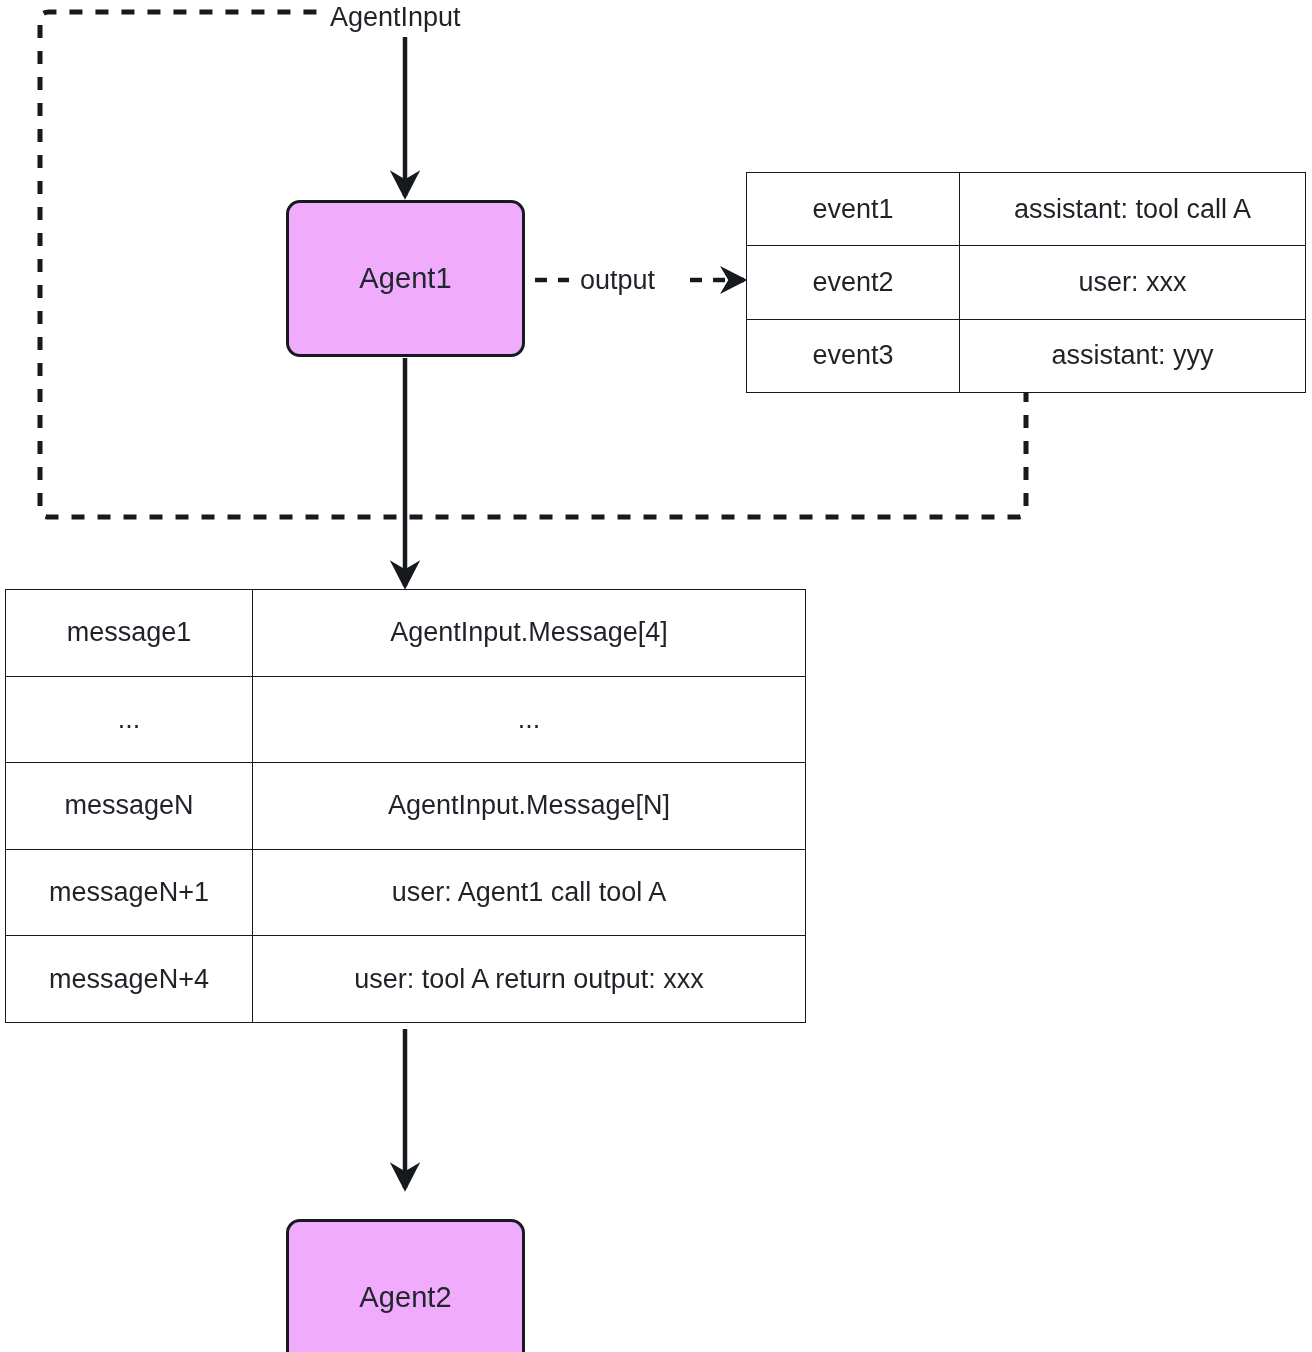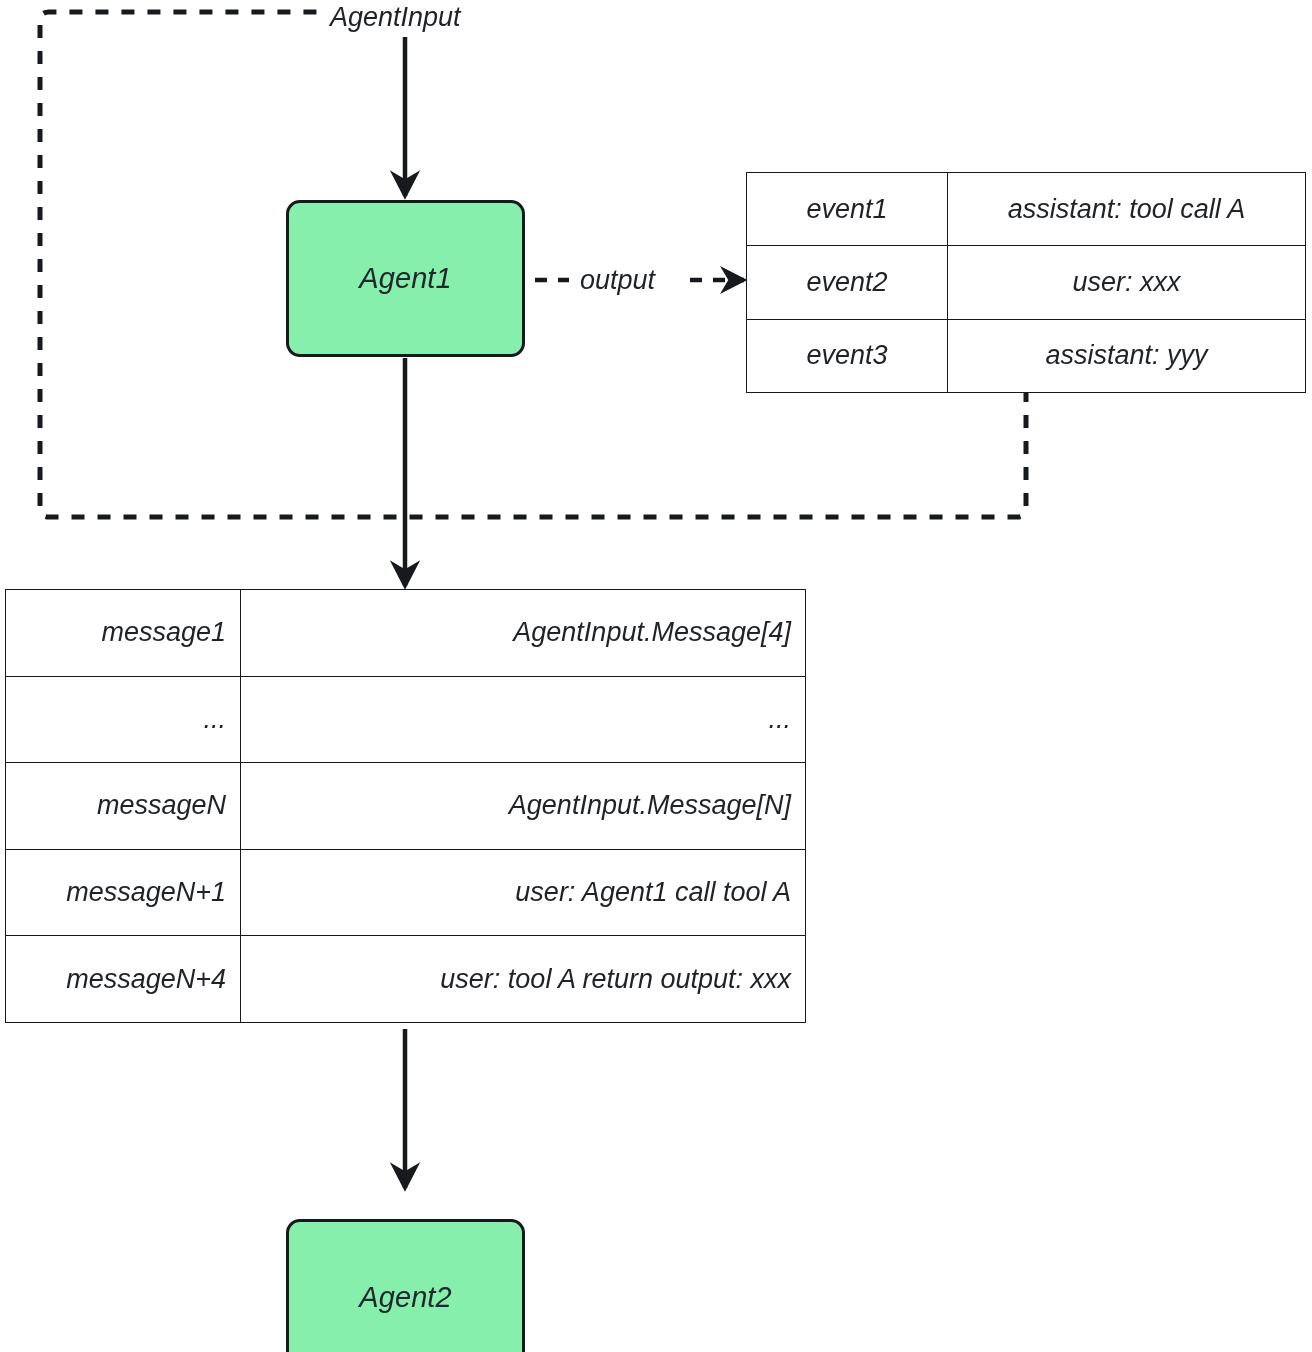--- a/index.html
+++ b/index.html
@@ -14,36 +14,35 @@
     overflow: hidden;
     font-family: "Liberation Sans", "DejaVu Sans", sans-serif;
     color: #1f2328;
   }
   #canvas {
     position: absolute;
     left: 0;
     top: 0;
     width: 1312px;
     height: 956px;
-    font-style: italic;
   }
   .layer-svg {
     position: absolute;
     left: 0;
     top: 0;
     width: 1312px;
     height: 1352px;
     pointer-events: none;
   }
 
   
   .agent-node {
     position: absolute;
     box-sizing: border-box;
-    background: #86efac;
+    background: #f0abfc;
     border: 3.5px solid #16191d;
     border-radius: 14px;
     display: flex;
     align-items: center;
     justify-content: center;
     font-size: 29px;
     color: #22272e;
     letter-spacing: 0.1px;
   }
   #agent1-node { left: 286px; top: 200px; width: 239px; height: 157px; }
@@ -56,41 +55,41 @@
     border-collapse: collapse;
     background: #ffffff;
     table-layout: fixed;
   }
   .flow-table td {
     border: 1.6px solid #16191d;
     text-align: center;
     vertical-align: middle;
     font-size: 27px;
     color: #1f2328;
-    padding: 0 14px;
+    padding: 0 20px;
     overflow: hidden;
     white-space: nowrap;
   }
 
   #event-table {
     left: 746px;
     top: 172px;
     width: 560px;
     height: 217px;
   }
   #event-table td { height: 72.3px; }
   #event-table .col-key { width: 172px; }
 
   #message-table {
     left: 5px;
     top: 589px;
     width: 801px;
     height: 434px;
   }
-  #message-table td { height: 72.3px; text-align: right; }
+  #message-table td { height: 72.3px; }
   #message-table .col-key { width: 206px; }
 
   
   .edge-label {
     position: absolute;
     font-size: 27px;
     color: #1f2328;
     white-space: nowrap;
   }
   #output-label { left: 580px; top: 265px; }

